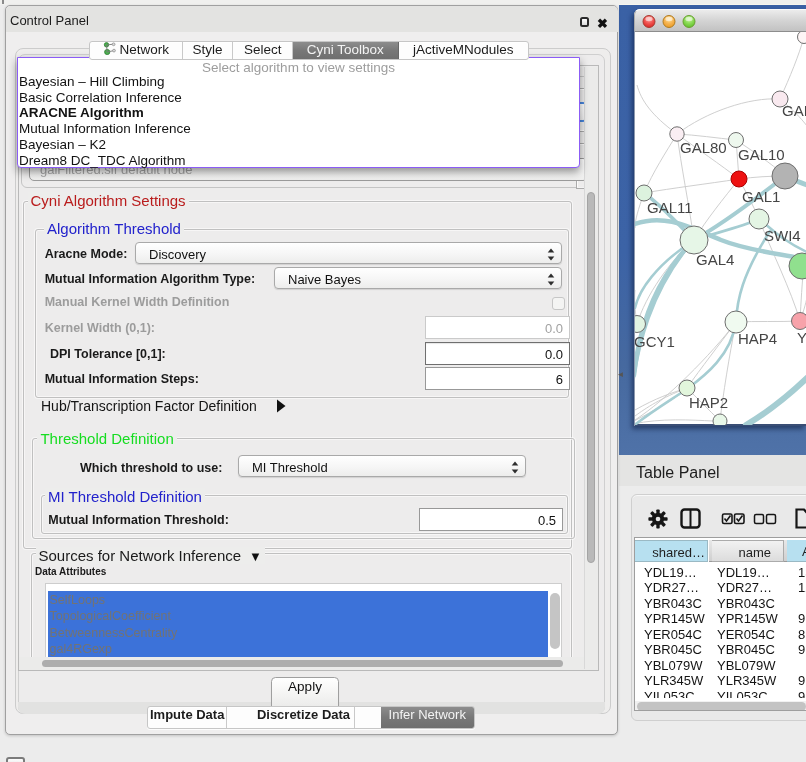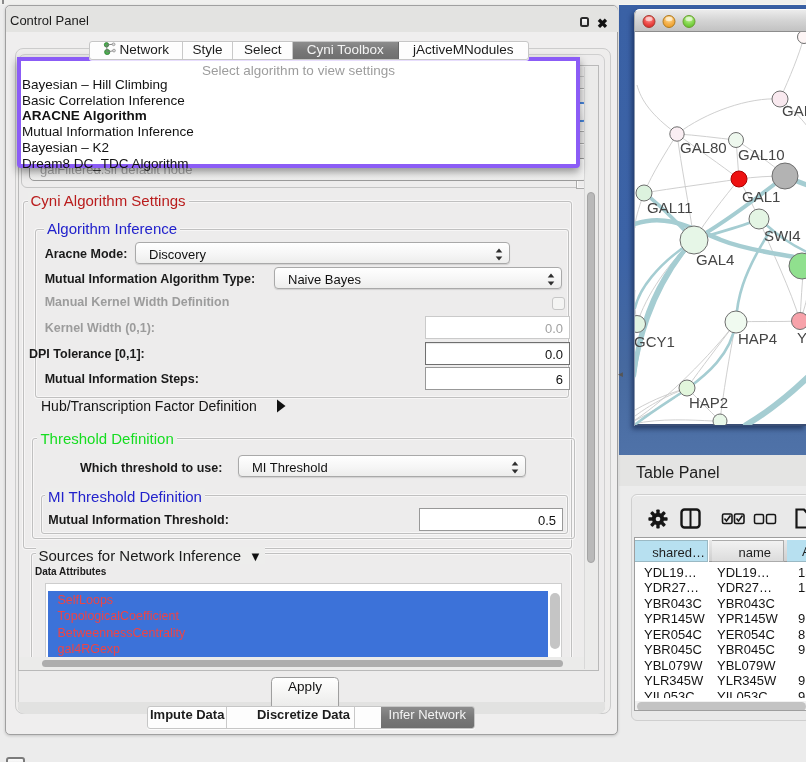--- a/index.html
+++ b/index.html
@@ -288,24 +288,24 @@
     <div class="abs" style="left:20px;top:95.5px;width:563px;height:20px;background:linear-gradient(180deg,#fff,#eee);border:2.5px solid #4886dd;border-radius:6px;"></div>
     <div class="abs" style="left:570px;top:137px;width:21px;height:46px;border:1px solid #ababab;box-shadow:inset 0 0 0 1px rgba(255,255,255,.8);"></div>
     <div class="abs" style="left:23px;top:152px;width:559px;height:23px;background:linear-gradient(180deg,#fff,#efefee);border:1px solid #9b9b9b;border-radius:5px;">
         <span style="position:absolute;left:10px;top:3px;font-size:13px;color:#a6a6a6;">galFiltered.sif default node</span>
       </div>
 
     <div class="group" style="left:17px;top:195px;width:549px;height:348px;"></div>
     <div class="gtitle" style="left:21.5px;top:186px;color:#b91c1c;">Cyni Algorithm Settings</div>
 
     <div class="group" style="left:29px;top:222.5px;width:534px;height:169px;"></div>
-    <div class="gtitle" style="left:38px;top:214px;color:#2222cc;">Algorithm Inference</div>
+    <div class="gtitle" style="left:38px;top:214px;color:#2222cc;">Algorithm Threshold</div>
 
     <div class="lbl" style="left:38.7px;top:241px;">Aracne Mode:</div>
-    <div class="combo" style="left:129px;top:236px;width:375px;">
+    <div class="combo" style="left:129px;top:236px;width:427px;">
       <span class="ct">Discovery</span>
       <svg class="arr" viewBox="0 0 8 13">
           <path d="M4 0.5 L7.3 4.5 L0.7 4.5 Z" fill="#2e2e2e"></path>
           <path d="M4 12.5 L7.3 8.5 L0.7 8.5 Z" fill="#2e2e2e"></path>
         </svg>
     </div>
 
     <div class="lbl" style="left:38.7px;top:266px;">Mutual Information Algorithm Type:</div>
     <div class="combo" style="left:268px;top:261px;width:288px;">
       <span class="ct">Naive Bayes</span>
@@ -314,21 +314,21 @@
           <path d="M4 12.5 L7.3 8.5 L0.7 8.5 Z" fill="#2e2e2e"></path>
         </svg>
     </div>
 
     <div class="lbl" style="left:38.7px;top:289px;color:#9c9c9c;">Manual Kernel Width Definition</div>
     <div class="abs" style="left:546px;top:291px;width:13px;height:13px;background:#f4f4f3;border:1px solid #c6c6c6;border-radius:3px;"></div>
 
     <div class="lbl" style="left:38.7px;top:315px;color:#9c9c9c;">Kernel Width (0,1):</div>
     <div class="field" style="left:419px;top:310px;width:145px;border-color:#cacaca;color:#a2a2a2;">0.0</div>
 
-    <div class="lbl" style="left:23px;top:341px;text-align:center;">DPI Tolerance [0,1]:</div>
+    <div class="lbl" style="left:44px;top:341px;text-align:center;">DPI Tolerance [0,1]:</div>
     <div class="field" style="left:419px;top:336px;width:145px;border-color:#6f6f6f;box-shadow:inset 0 1px 1px rgba(0,0,0,.10);">0.0</div>
 
     <div class="lbl" style="left:38.7px;top:366px;">Mutual Information Steps:</div>
     <div class="field" style="left:419px;top:361px;width:145px;">6</div>
 
     <div class="abs" style="left:35px;top:392px;font-size:14px;color:#141414;">Hub/Transcription Factor Definition</div>
     <svg class="abs" style="left:270px;top:393px;" width="10" height="14" viewBox="0 0 10 14">
         <path d="M1 0.5 L9.5 7 L1 13.5 Z" fill="#111"></path>
       </svg>
 
@@ -349,39 +349,39 @@
 
     <div class="lbl" style="left:42.3px;top:506.5px;">Mutual Information Threshold:</div>
     <div class="field" style="left:413px;top:502px;width:144px;">0.5</div>
 
     <div class="group" style="left:24.5px;top:547px;width:541.5px;height:114px;"></div>
     <div class="gtitle" style="left:29.5px;top:541px;color:#1b1b1b;">Sources for Network Inference<span style="display:inline-block;width:8px;"></span><span style="font-size:13px;color:#111;">▼</span></div>
     <div class="lbl" style="left:29px;top:560px;font-size:10px;">Data Attributes</div>
 
     <div class="abs" style="left:39px;top:577px;width:517px;height:75px;background:#fff;border:1px solid #cdcdcd;">
       <div class="abs" style="left:1.5px;top:6.5px;width:500px;height:66px;background:#3c72d9;"></div>
-      <div class="abs" style="left:3.5px;top:7.5px;font-size:12.5px;color:#ef4444;line-height:16.6px;margin-left:8px;">SelfLoops<br>TopologicalCoefficient<br>BetweennessCentrality<br>gal4RGexp</div>
+      <div class="abs" style="left:3.5px;top:7.5px;font-size:12.5px;color:#737373;line-height:16.6px;">SelfLoops<br>TopologicalCoefficient<br>BetweennessCentrality<br>gal4RGexp</div>
       <div class="abs" style="left:504px;top:9px;width:10px;height:56px;background:#c5c5c5;border-radius:5px;"></div>
     </div>
 
     <div class="abs" style="left:13px;top:651px;width:579px;height:13px;background:#ebebea;"></div>
     <div class="abs" style="left:36px;top:653.5px;width:521px;height:7.5px;background:#adadad;border-radius:3.75px;"></div>
 
     <div class="abs" style="left:578px;top:61px;width:14px;height:602px;background:#ebebea;border-left:1px solid #d8d8d8;"></div>
     <div class="abs" style="left:581px;top:186px;width:8px;height:371px;background:#b9b9b9;border:1px solid #a4a4a4;border-radius:4.5px;"></div>
 
     <div class="abs" style="left:265px;top:671px;width:68px;height:34px;background:linear-gradient(180deg,#ffffff,#f4f4f3 50%,#e9e9e8);border:1px solid #9f9f9f;border-radius:4.5px;box-shadow:0 1px 1px rgba(0,0,0,.12);text-align:center;font-size:13.5px;color:#111;padding-top:0.5px;">Apply</div>
 
     <div class="seg" style="left:141px;top:700px;width:328px;height:23px;font-weight:bold;font-size:13px;gap:26px;">
       <div style="width:95px;">Impute Data</div>
       <div style="width:121px;">Discretize Data</div>
       <div class="sel" style="width:112px;font-weight:normal;">Infer Network</div>
     </div>
   </div>
 
-  <div class="abs" style="left:17px;top:57px;width:563px;height:110.5px;background:#ffffff;border:4px solid #8b5cf6;border-radius:0 0 4px 4px;box-shadow:0 4px 9px rgba(0,0,0,.42);font-size:13.5px;color:#121212;">
+  <div class="abs" style="left:17px;top:57px;width:563px;height:110.5px;background:#ffffff;border:1px solid #8b5cf6;border-radius:0 0 4px 4px;box-shadow:0 4px 9px rgba(0,0,0,.42);font-size:13.5px;color:#121212;">
     <div style="text-align:center;color:#9d9d9d;padding-top:2px;height:16px;">Select algorithm to view settings</div>
     <div style="padding-left:1px;line-height:15.7px;">Bayesian – Hill Climbing<br>Basic Correlation Inference<br><span style="font-weight:bold;">ARACNE Algorithm</span><br>Mutual Information Inference<br>Bayesian – K2<br>Dream8 DC_TDC Algorithm</div>
   </div>
 
   <div class="abs" style="left:6px;top:757px;width:19px;height:8px;border:2px solid #7b7b7b;border-radius:3px 3px 0 0;background:linear-gradient(180deg,#fdfdfd,#eee);"></div>
 
 </div>
 
 </body></html>

